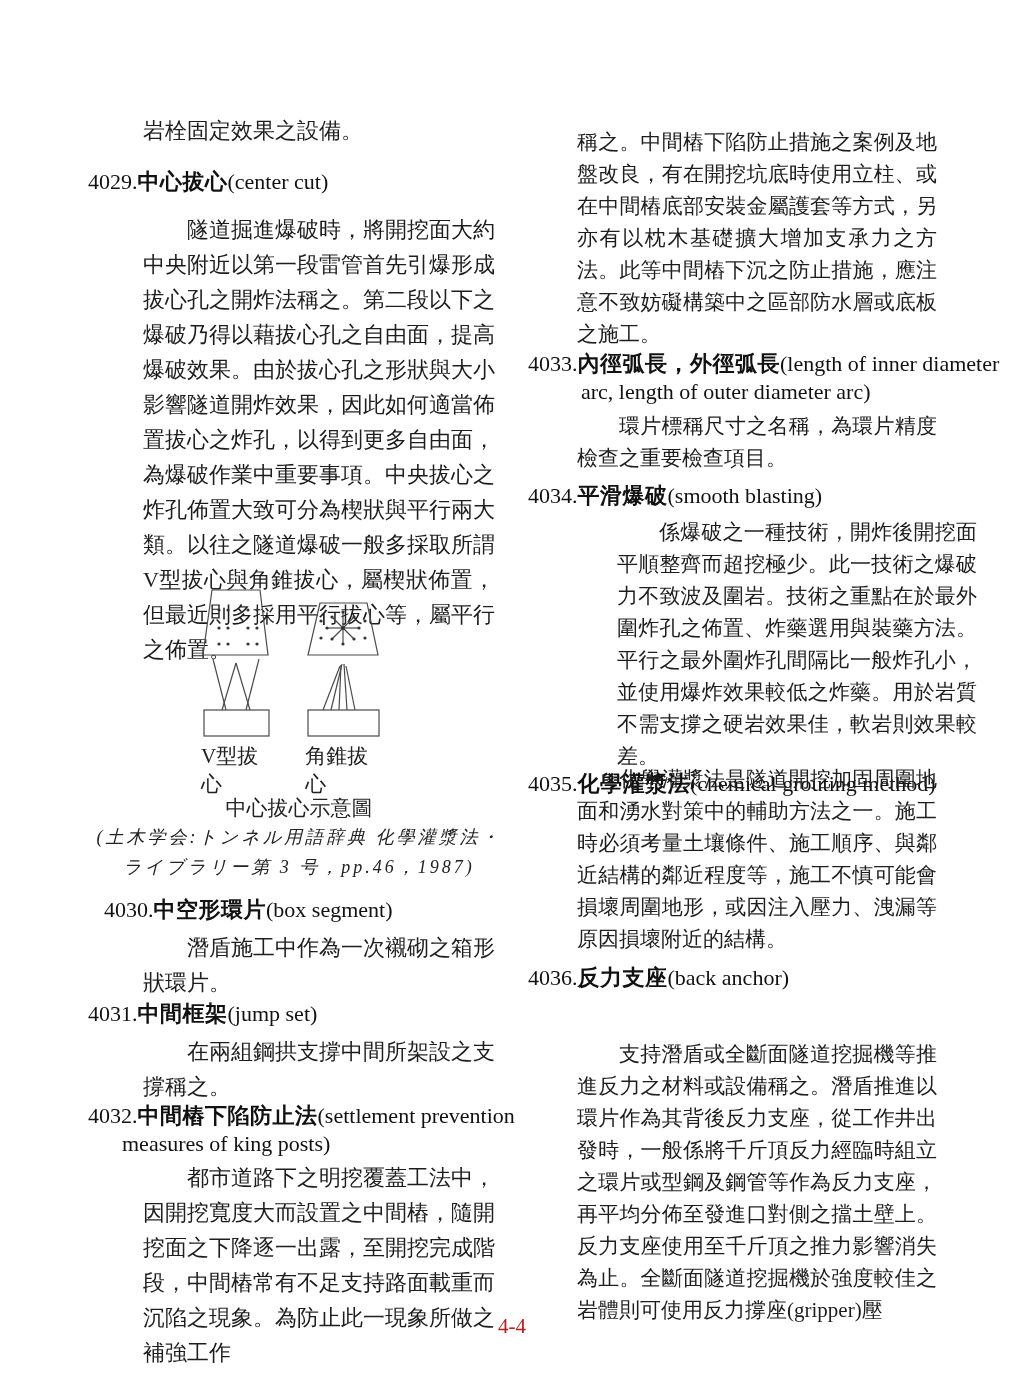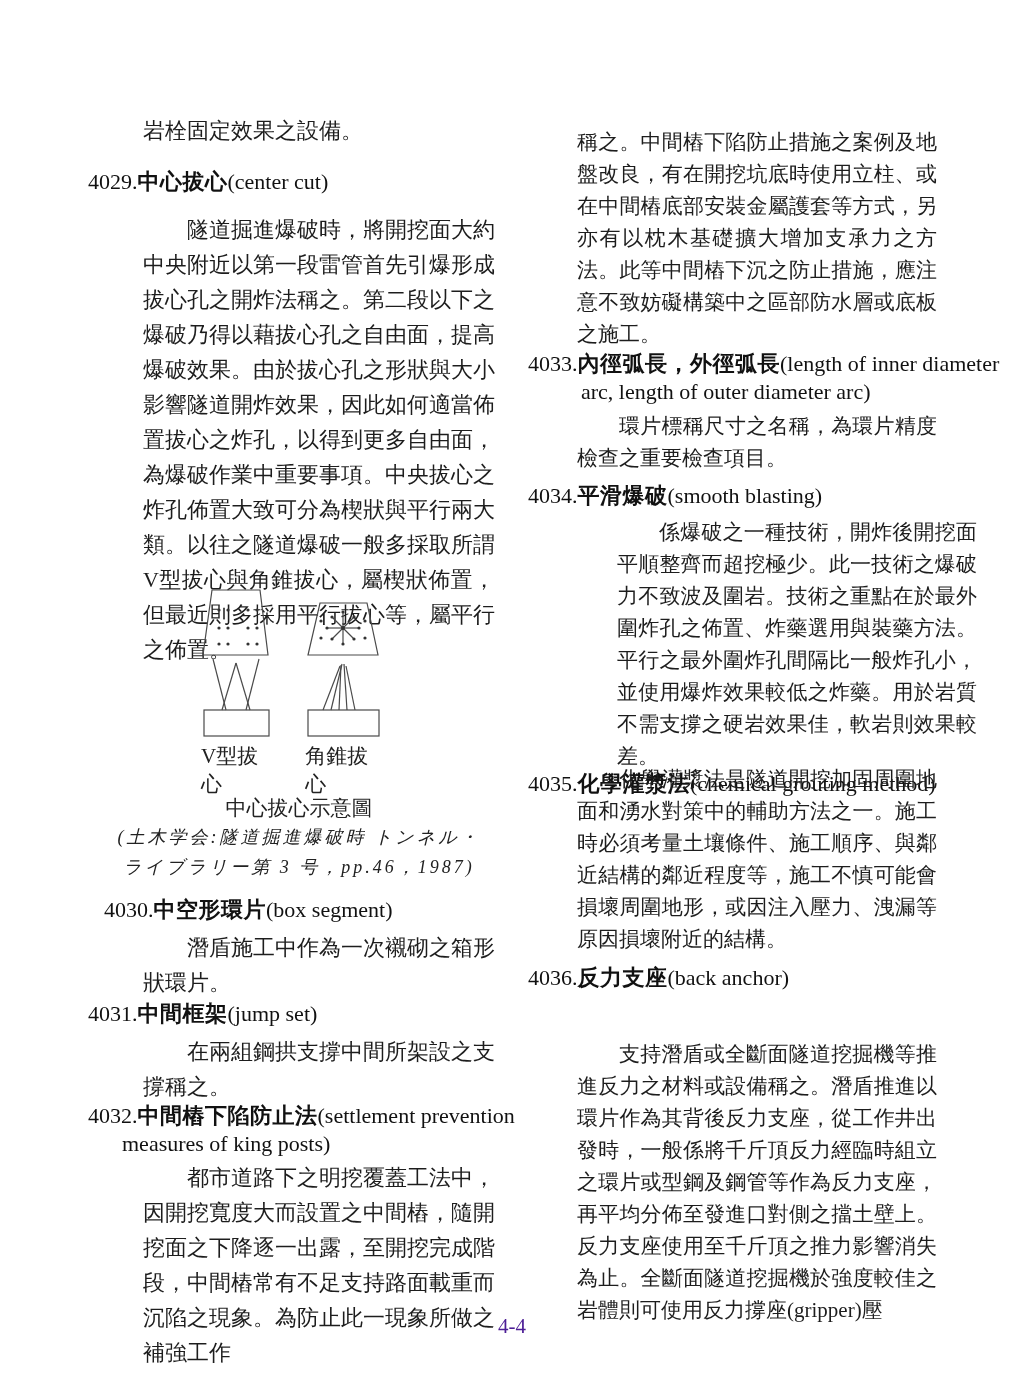--- a/index.html
+++ b/index.html
@@ -36,21 +36,21 @@
     font-size:21px;color:#222;padding:0 6px;box-sizing:border-box;gap:28px;
   }
   .fig-caption{
     text-align:center;font-size:21px;color:#222;
   }
   .fig-source{
     text-align:center;font-size:18px;line-height:30px;
     font-style:italic;letter-spacing:3px;color:#222;
   }
   .page-number{
-    width:1024px;text-align:center;font-size:21px;color:#4c1d95;
+    width:1024px;text-align:center;font-size:21px;color:#b91c1c;
   }
 </style>
 </head>
 <body>
 
 <div class="abs para para-left" style="left:143px;top:113px;">岩栓固定效果之設備。</div>
 
 <div class="abs entry-heading hang-l" style="left:88px;top:168px;width:422px;">
   <span class="entry-num">4029.</span><span class="entry-term">中心拔心</span><span class="entry-en">(center cut)</span>
 </div>
@@ -112,21 +112,21 @@
       <circle cx="170" cy="55" r="1.6"></circle>
   </g>
 </svg>
 
 <div class="abs fig-labels" style="left:195px;top:742px;width:198px;">
   <span>V型拔心</span>
   <span>角錐拔心</span>
 </div>
 <div class="abs fig-caption" style="left:88px;top:794px;width:422px;">中心拔心示意圖</div>
 <div class="abs fig-source" style="left:78px;top:822px;width:442px;">
-  <div>(土木学会:隧道掘進爆破時 トンネル・</div>
+  <div>(土木学会:トンネル用語辞典 化學灌漿法・</div>
   <div>ライブラリー第 3 号，pp.46，1987)</div>
 </div>
 
 <div class="abs entry-heading hang-l" style="left:104px;top:896px;width:422px;">
   <span class="entry-num">4030.</span><span class="entry-term">中空形環片</span><span class="entry-en">(box segment)</span>
 </div>
 <div class="abs para para-left indent" style="left:143px;top:930px;">潛盾施工中作為一次襯砌之箱形狀環片。</div>
 
 <div class="abs entry-heading hang-l" style="left:88px;top:1000px;width:422px;">
   <span class="entry-num">4031.</span><span class="entry-term">中間框架</span><span class="entry-en">(jump set)</span>

